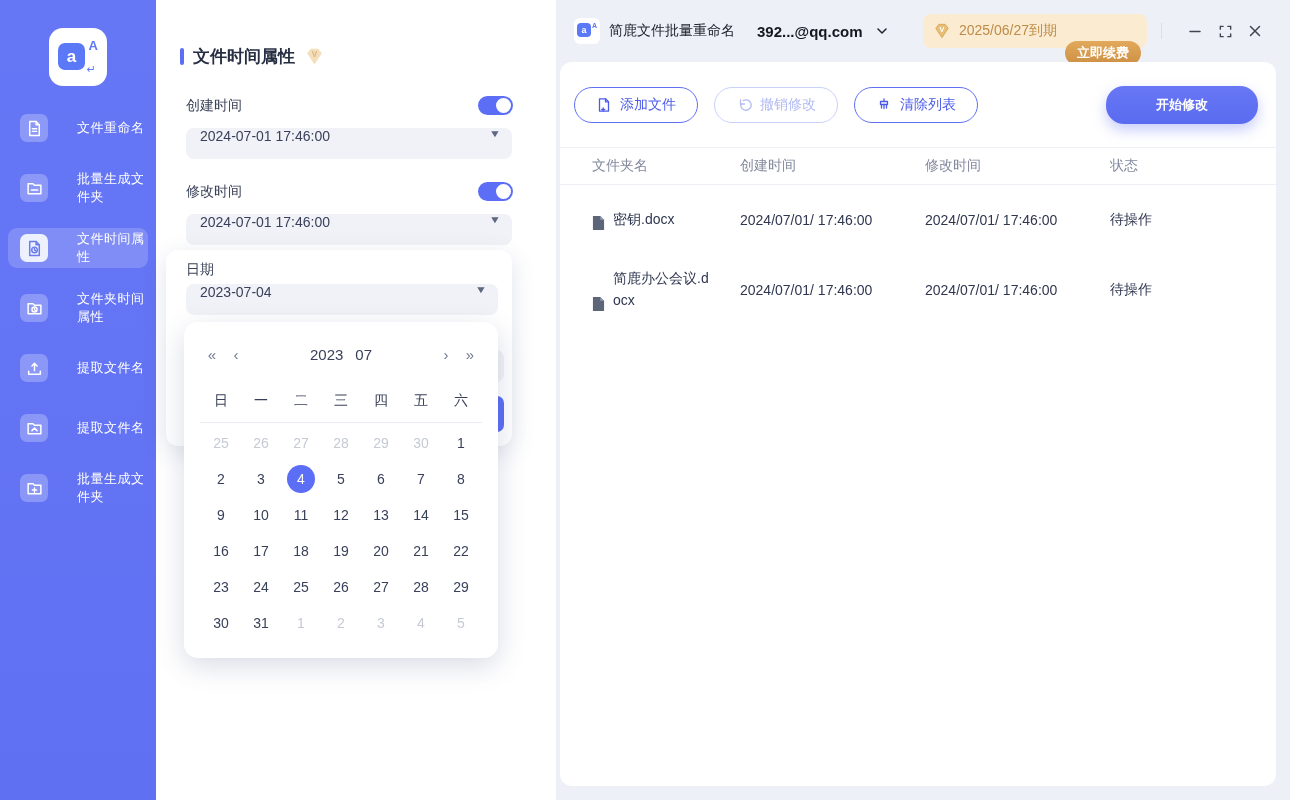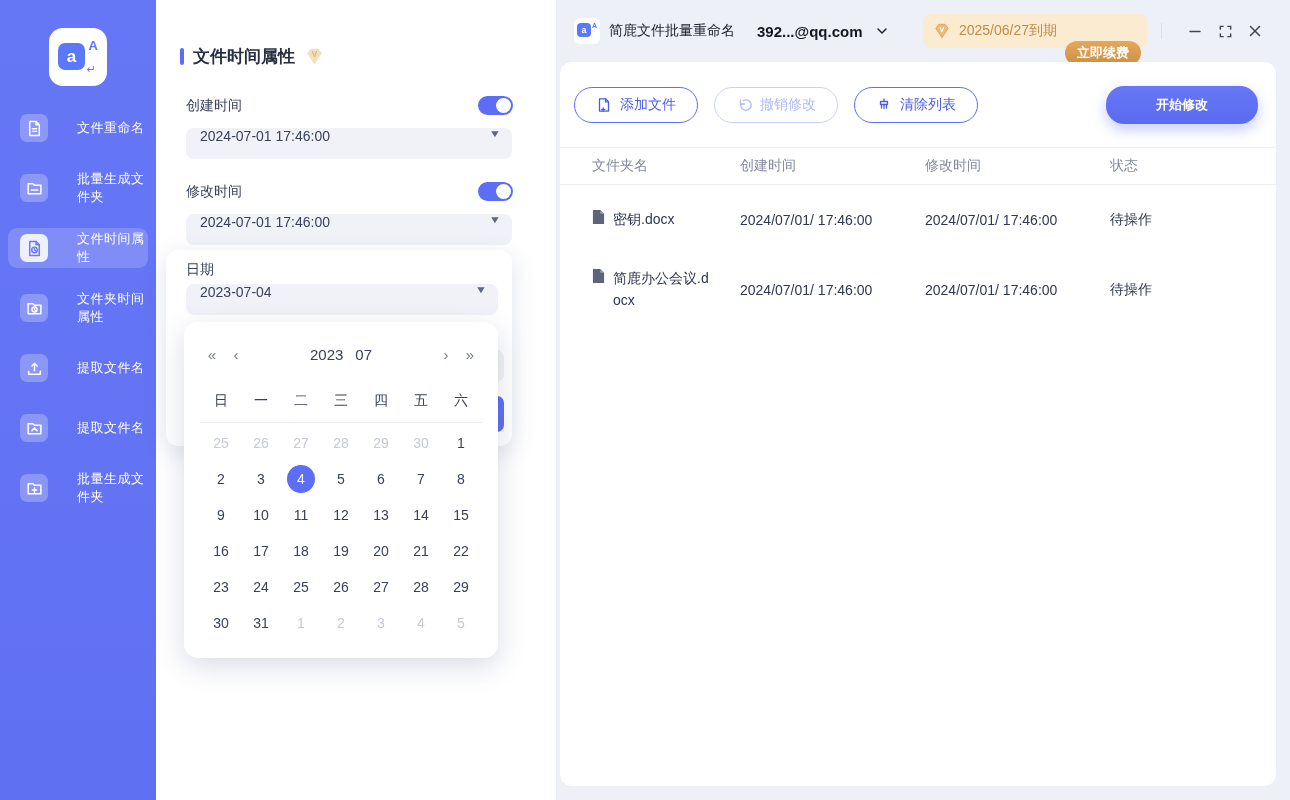--- a/index.html
+++ b/index.html
@@ -113,21 +113,21 @@
     background:linear-gradient(180deg,#6777F5,#5A6BF0); color:#fff; font-size:13px;
     font-weight:bold; cursor:pointer; box-shadow:0 6px 14px rgba(95,111,242,0.35); }
   .thead { position:absolute; top:85px; left:0; right:0; height:38px;
     border-top:1px solid #EEF0F5; border-bottom:1px solid #EEF0F5;
     display:grid; grid-template-columns:148px 185px 185px 1fr; padding-left:32px;
     align-items:center; font-size:14px; color:#828A9D; }
   .rows { position:absolute; top:123px; left:0; right:0; }
   .frow { display:grid; grid-template-columns:148px 185px 185px 1fr;
     padding-left:32px; min-height:70px; align-items:center; font-size:14px;
     color:#2F3750; cursor:default; }
-  .name-cell { display:flex; align-items:flex-start; gap:8px; }
+  .name-cell { display:flex; align-items:flex-end; gap:8px; }
   .name-cell svg { flex:0 0 13px; }
   .name-cell span { max-width:100px; word-break:break-all; line-height:1.55; }
 </style>
 </head>
 <body>
 
 <div class="sidebar">
   <div class="logo">
     <div class="la">a</div>
     <div class="lA">A</div>

